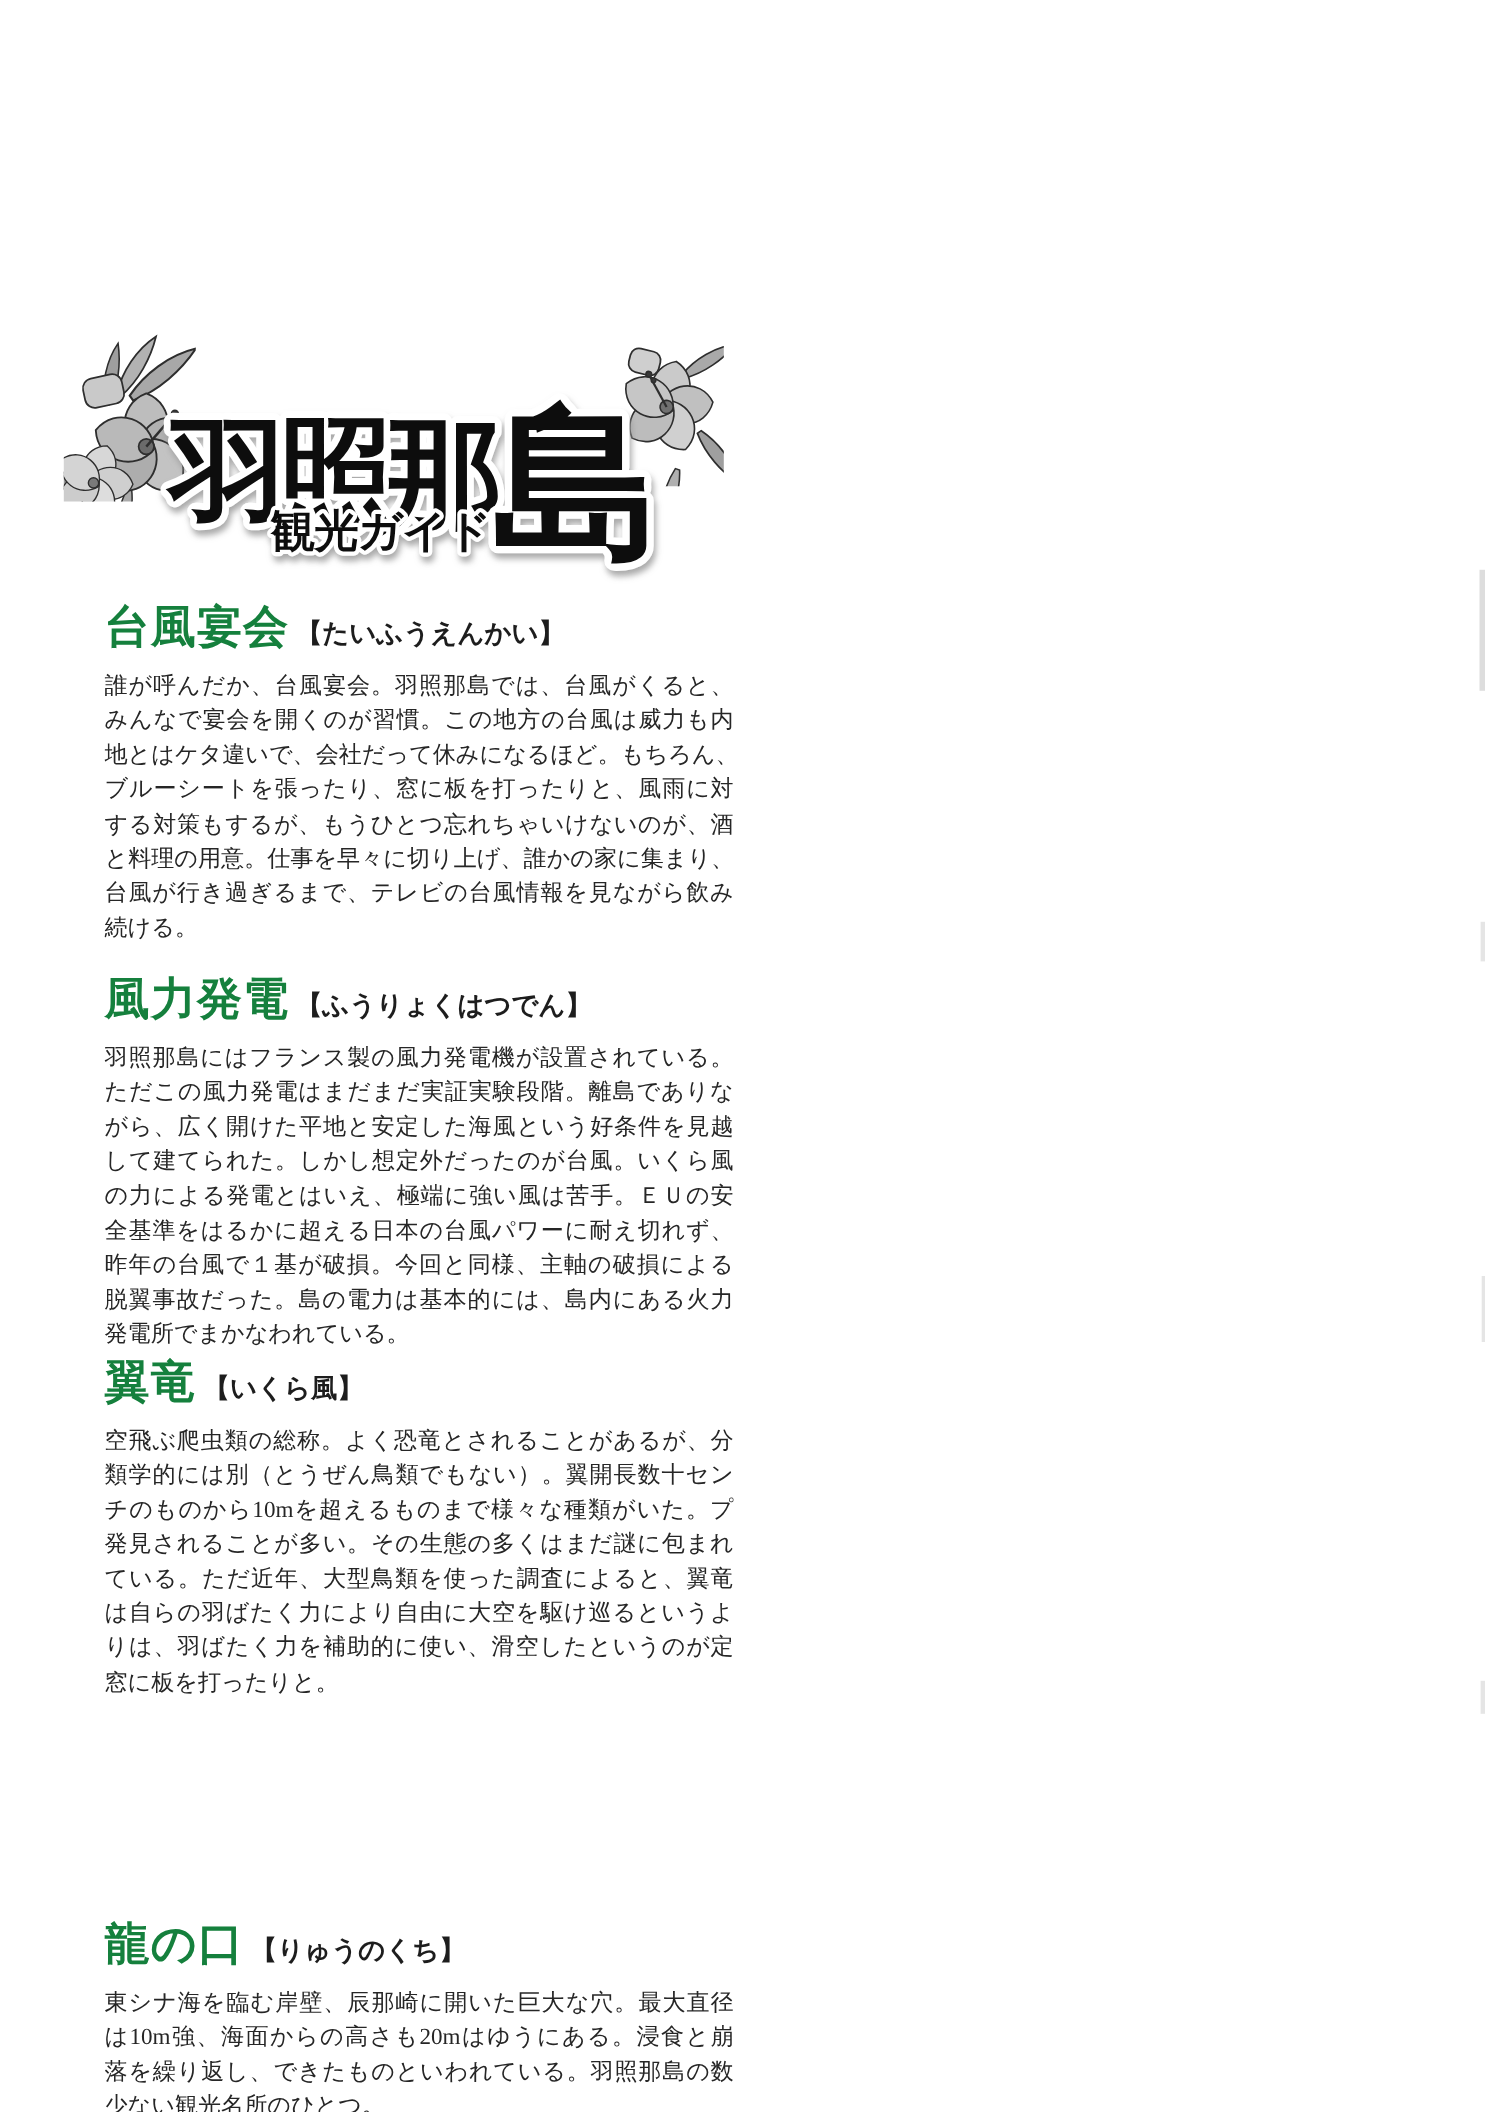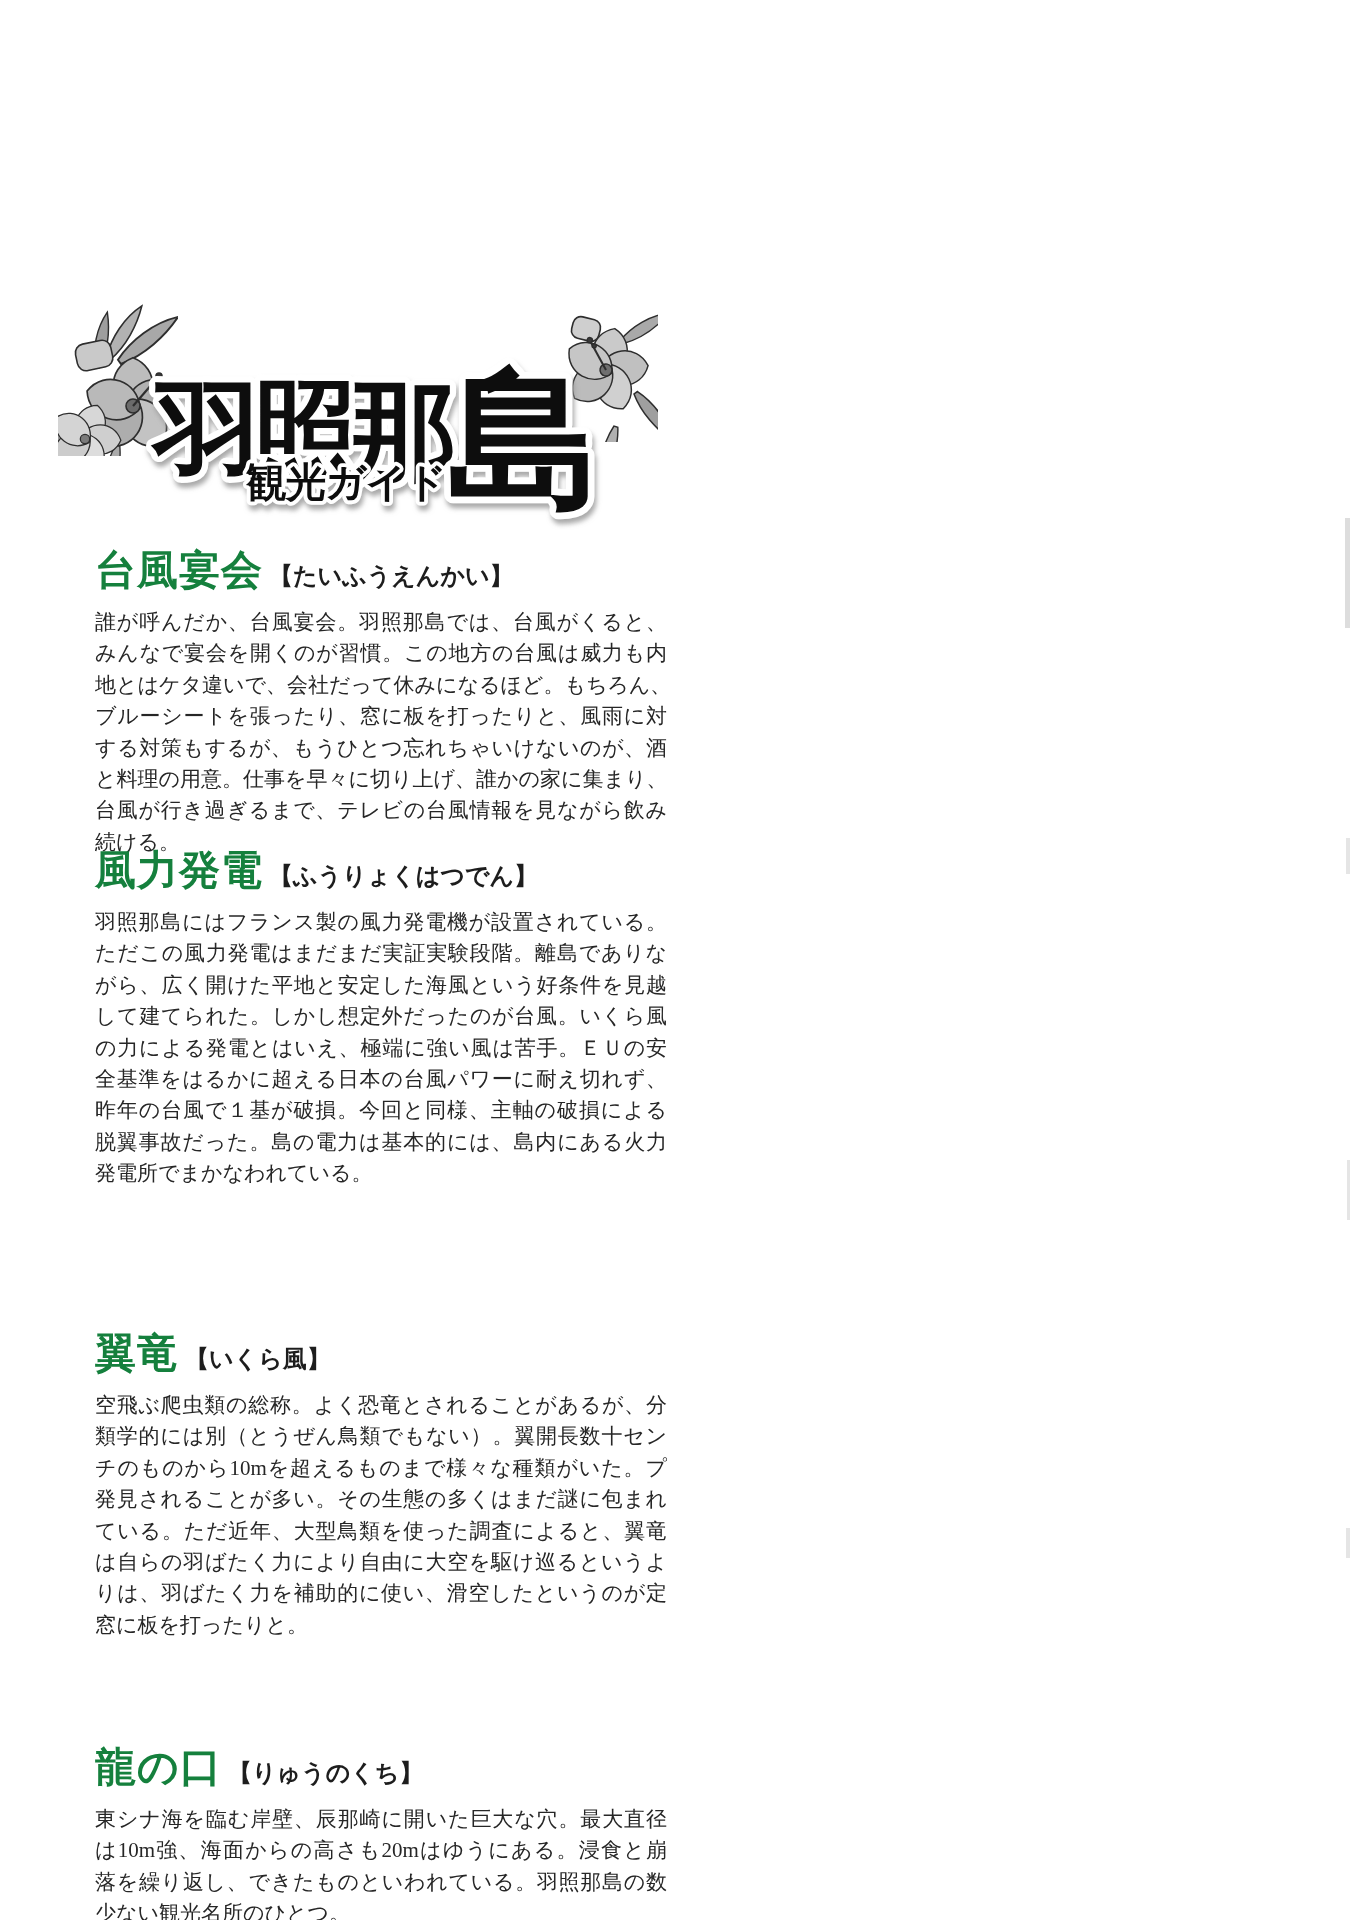--- a/index.html
+++ b/index.html
@@ -40,22 +40,22 @@
     line-height:31.4px;
     text-align:justify;
     text-align-last:justify;
     white-space:nowrap;
     overflow:hidden;
     color:#262626;
   }
   .bline.last { text-align-last:left; }
 
   .entry-1 { top:546px; }
-  .entry-2 { top:846px; }
-  .entry-3 { top:1329px; }
+  .entry-2 { top:884px; }
+  .entry-3 { top:1232px; }
   .entry-4 { top:1743px; }
 
   
   .scan-mark { position:absolute; right:0; background:#dcdcdc; opacity:.75; }
   .scan-mark.m1 { top:518px; width:5px; height:110px; background:#d2d2d2; }
   .scan-mark.m2 { top:838px; width:4px; height:36px; }
   .scan-mark.m3 { top:1160px; width:3px; height:60px; }
   .scan-mark.m4 { top:1528px; width:4px; height:30px; }
 </style>
 </head>

